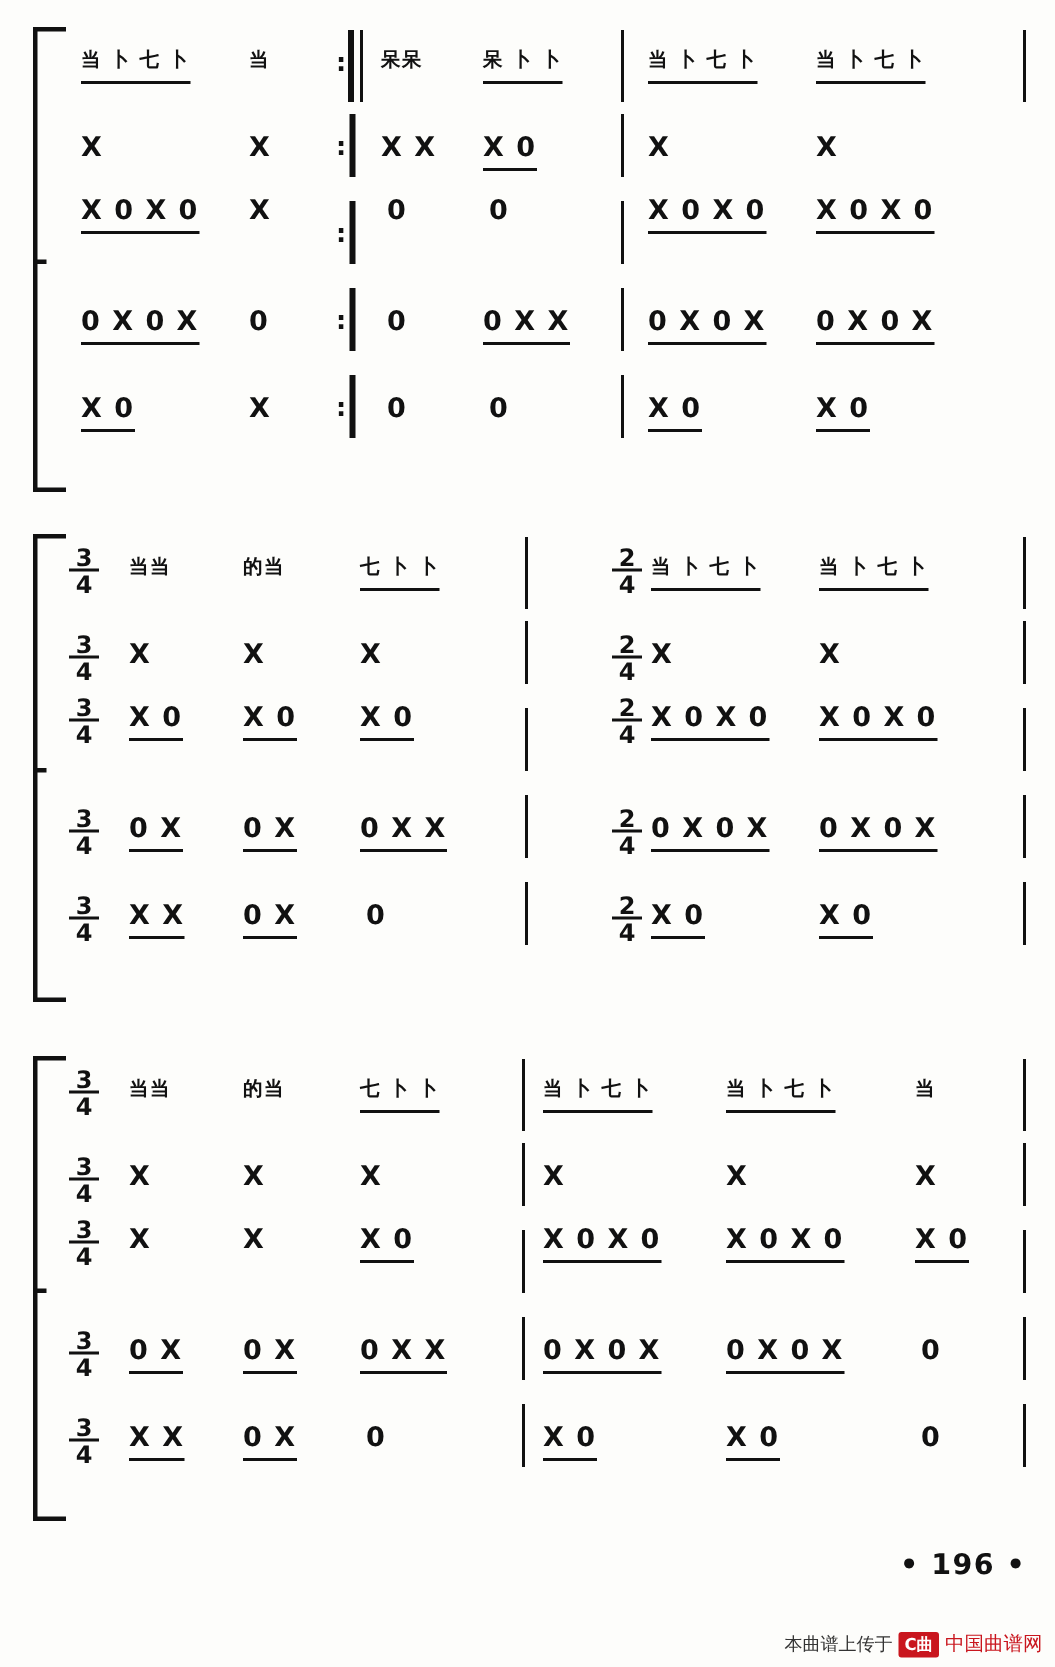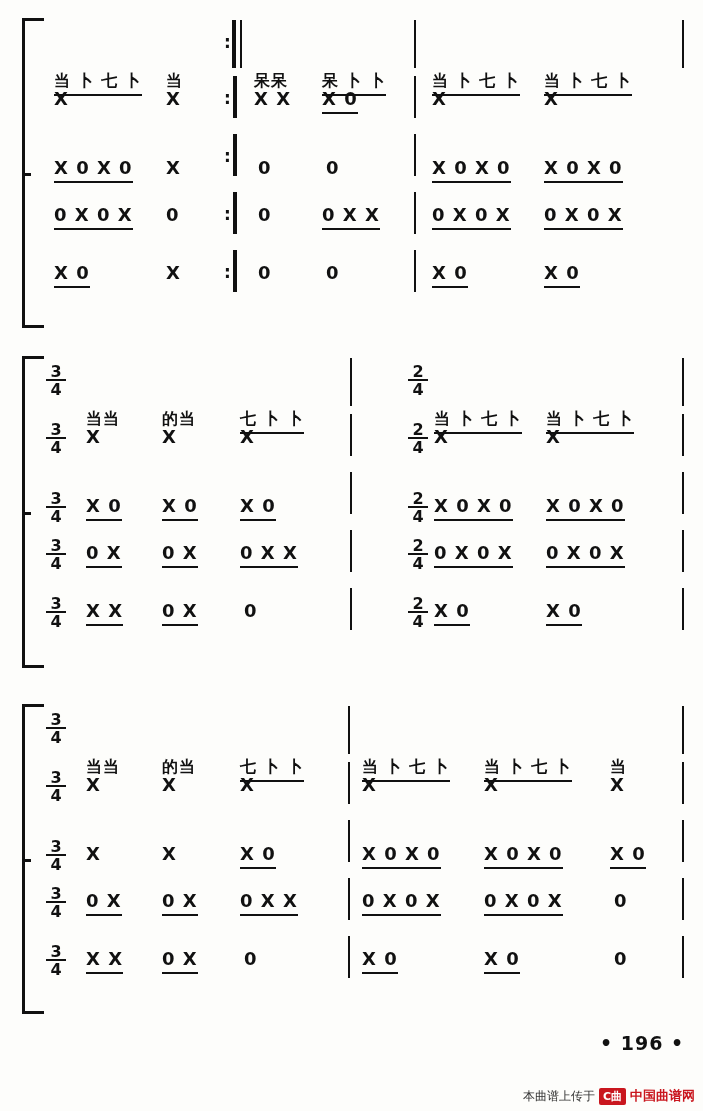--- a/index.html
+++ b/index.html
@@ -26,33 +26,33 @@
     border-top:3px solid #111;
     border-bottom:3px solid #111;
     box-sizing:border-box;
   }
   .brace:after{
     content:"";position:absolute;left:-3px;top:50%;width:9px;height:3px;background:#111;
   }
 
   
   .row{position:absolute;left:44px;width:640px;height:56px;}
-  .r0{top:2px}.r1{top:60px}.r2{top:129px}.r3{top:176px}.r4{top:234px}
+  .r0{top:2px}.r1{top:60px}.r2{top:102px}.r3{top:176px}.r4{top:234px}
 
   
   .cell{
     position:absolute;
     font-size:18px;
     font-weight:700;
     white-space:nowrap;
     letter-spacing:1px;
     line-height:22px;
   }
   .beam{border-bottom:2.5px solid #111;padding-bottom:2px;}
-  .cn{font-family:"DejaVu Sans","Liberation Sans",sans-serif;font-size:16px;margin-top:40px;}
+  .cn{font-family:"DejaVu Sans","Liberation Sans",sans-serif;font-size:13px;}
 
   
   .ts{
     position:absolute;
     font-size:16px;font-weight:700;text-align:center;
     line-height:15px;width:20px;
   }
   .ts .num{display:block;border-bottom:2px solid #111;padding-bottom:0px;}
   .ts .den{display:block;padding-top:1px;}
 
@@ -70,21 +70,21 @@
   
   .footer{
     position:absolute;right:8px;bottom:6px;
     display:flex;align-items:center;gap:4px;
     font-size:12px;color:#333;
   }
   .footer .logo{
     display:inline-block;background:#c9161e;color:#fff;
     font-size:11px;font-weight:700;padding:1px 4px;border-radius:2px;
   }
-  .footer .site{color:#c9161e;font-weight:700;font-size:13px;}
+  .footer .site{color:#c9161e;font-weight:400;font-size:13px;}
 </style>
 </head>
 <body>
 
 <div class="page">
 
   <div class="system" id="sys1">
     <div class="brace"></div>
 
     <div class="barthick" style="left:232px;top:6px;height:48px;"></div>

